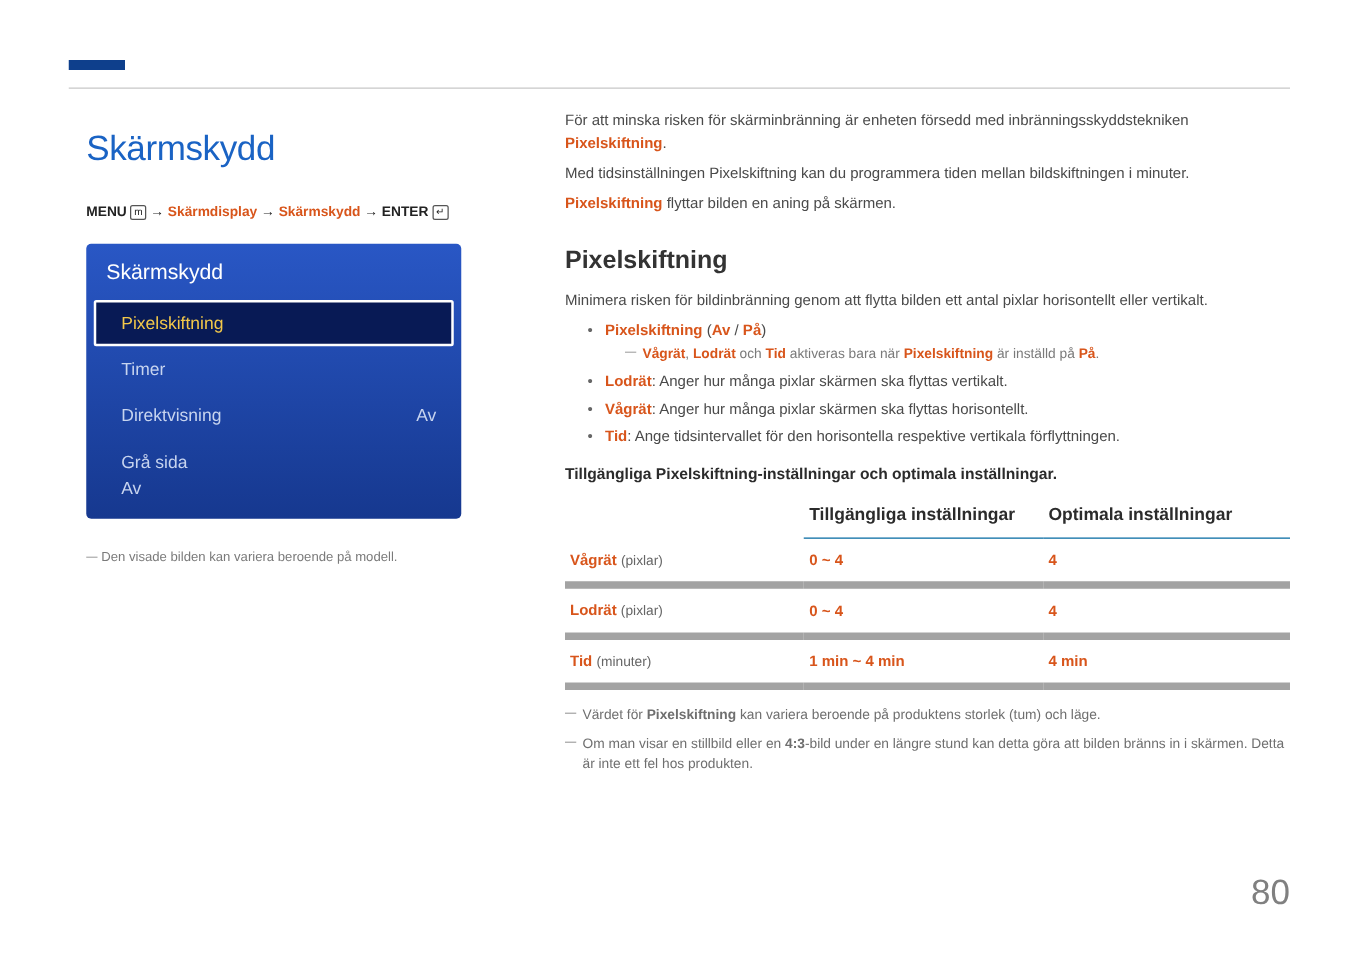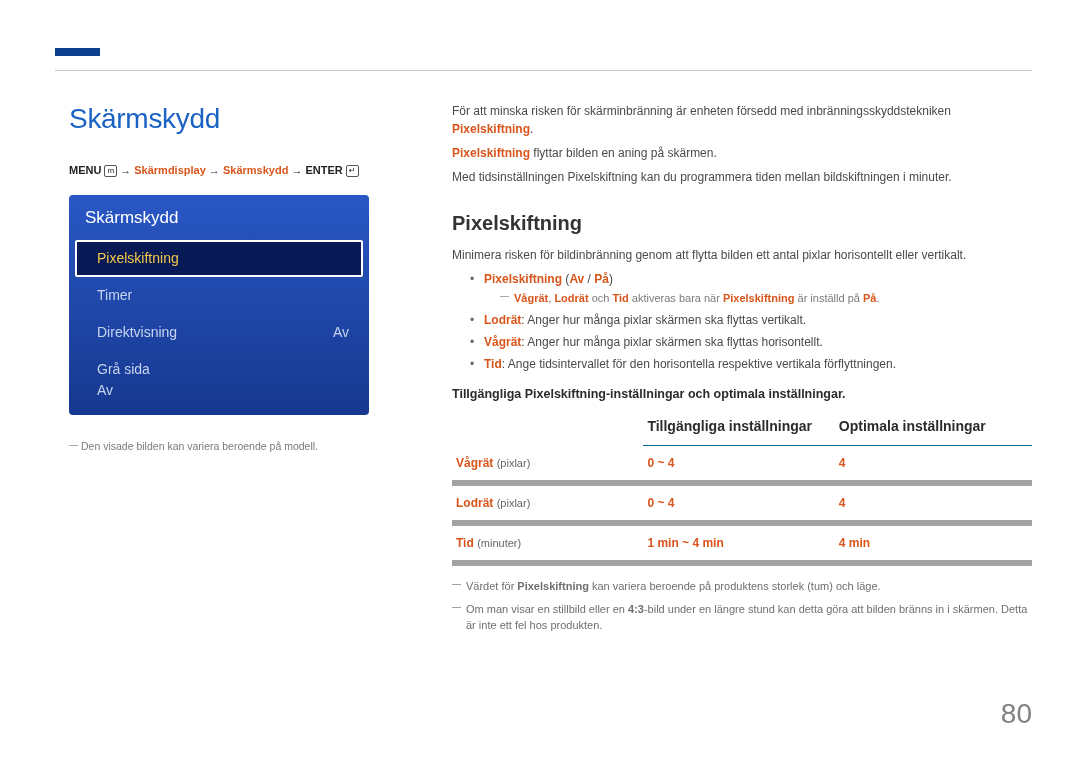--- a/index.html
+++ b/index.html
@@ -103,21 +103,21 @@
     left: 0;
     top: 0;
     font-size: 9px;
     color: #7a7a7a;
   }
 
   .right-col {
     position: absolute;
     left: 452px;
     right: 48px;
-    top: 102px;
+    top: 87px;
   }
   .right-col p { margin-bottom: 6px; font-size: 12px; color: #4a4a4a; }
   .orange-b { color: #d8551b; font-weight: 700; }
 
   h2.section {
     font-size: 20px;
     font-weight: 700;
     color: #333;
     margin-top: 22px;
     margin-bottom: 8px;
@@ -225,24 +225,24 @@
     </div>
   </div>
 
   <div class="footnote">Den visade bilden kan variera beroende på modell.</div>
 </div>
 
 <div class="right-col">
   <p>
     <span>För att minska risken för skärminbränning är enheten försedd med inbränningsskyddstekniken </span><span class="orange-b">Pixelskiftning</span><span>.</span>
   </p>
+  <p>Med tidsinställningen Pixelskiftning kan du programmera tiden mellan bildskiftningen i minuter.</p>
   <p>
     <span class="orange-b">Pixelskiftning</span><span> flyttar bilden en aning på skärmen.</span>
   </p>
-  <p>Med tidsinställningen Pixelskiftning kan du programmera tiden mellan bildskiftningen i minuter.</p>
 
   <h2 class="section">Pixelskiftning</h2>
   <p>Minimera risken för bildinbränning genom att flytta bilden ett antal pixlar horisontellt eller vertikalt.</p>
 
   <ul class="bullets">
     <li>
       <span class="orange-b">Pixelskiftning</span><span> (</span><span class="orange-b">Av</span><span> / </span><span class="orange-b">På</span><span>)</span>
       <div class="sub-note">
         <span class="orange-b">Vågrät</span><span>, </span><span class="orange-b">Lodrät</span><span> och </span><span class="orange-b">Tid</span><span> aktiveras bara när </span><span class="orange-b">Pixelskiftning</span><span> är inställd på </span><span class="orange-b">På</span><span>.</span>
       </div>

